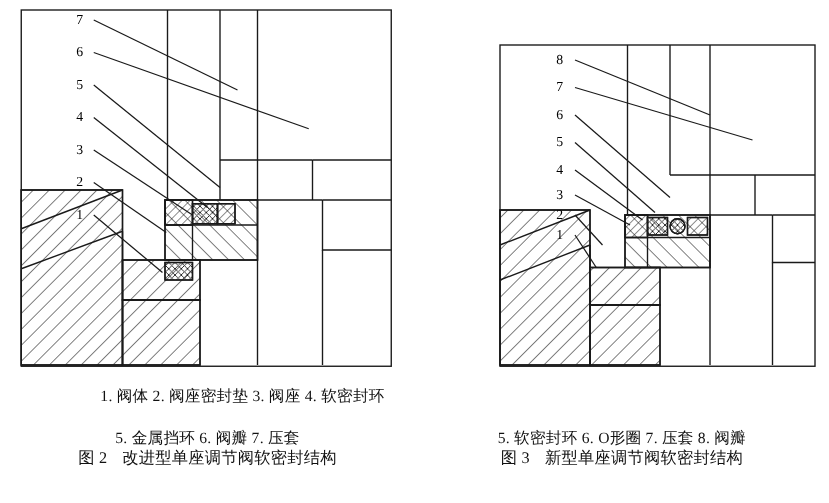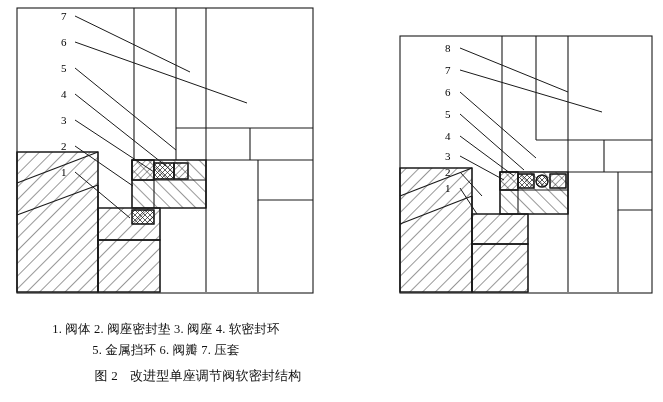--- a/index.html
+++ b/index.html
@@ -20,23 +20,23 @@
   .drawing{position:absolute;left:0;top:0;}
 
   .caption{
     position:absolute;
     left:0;width:100%;
     text-align:center;
     font-size:12.5px;
     line-height:1.55;
     letter-spacing:0.2px;
   }
-  .legend1{top:320px;}
+  .legend1{top:308px;margin-left:28px;}
   .legend2{top:341px;}
-  .title{top:366px;font-size:13px;padding-left:32px;}
+  .title{top:356px;font-size:13px;}
   .title .sp{display:inline-block;width:12px;}
 
   .lbl{
     position:absolute;
     font-family:"Liberation Serif", serif;
     font-size:11px;
     color:#000;
   }
 </style>
 </head>
@@ -215,15 +215,19 @@
 
     <div class="lbl" style="left:113px;top:42px">8</div>
     <div class="lbl" style="left:113px;top:64px">7</div>
     <div class="lbl" style="left:113px;top:86px">6</div>
     <div class="lbl" style="left:113px;top:108px">5</div>
     <div class="lbl" style="left:113px;top:130px">4</div>
     <div class="lbl" style="left:113px;top:150px">3</div>
     <div class="lbl" style="left:113px;top:166px">2</div>
     <div class="lbl" style="left:113px;top:182px">1</div>
 
+    <div class="caption legend2">5. 软密封环   6. O形圈   7. 压套   8. 阀瓣</div>
+    <div class="caption title">
+      <span>图 3</span><span class="sp"></span><span>新型单座调节阀软密封结构</span>
+    </div>
   </div>
 
 </div>
 
 </body></html>

